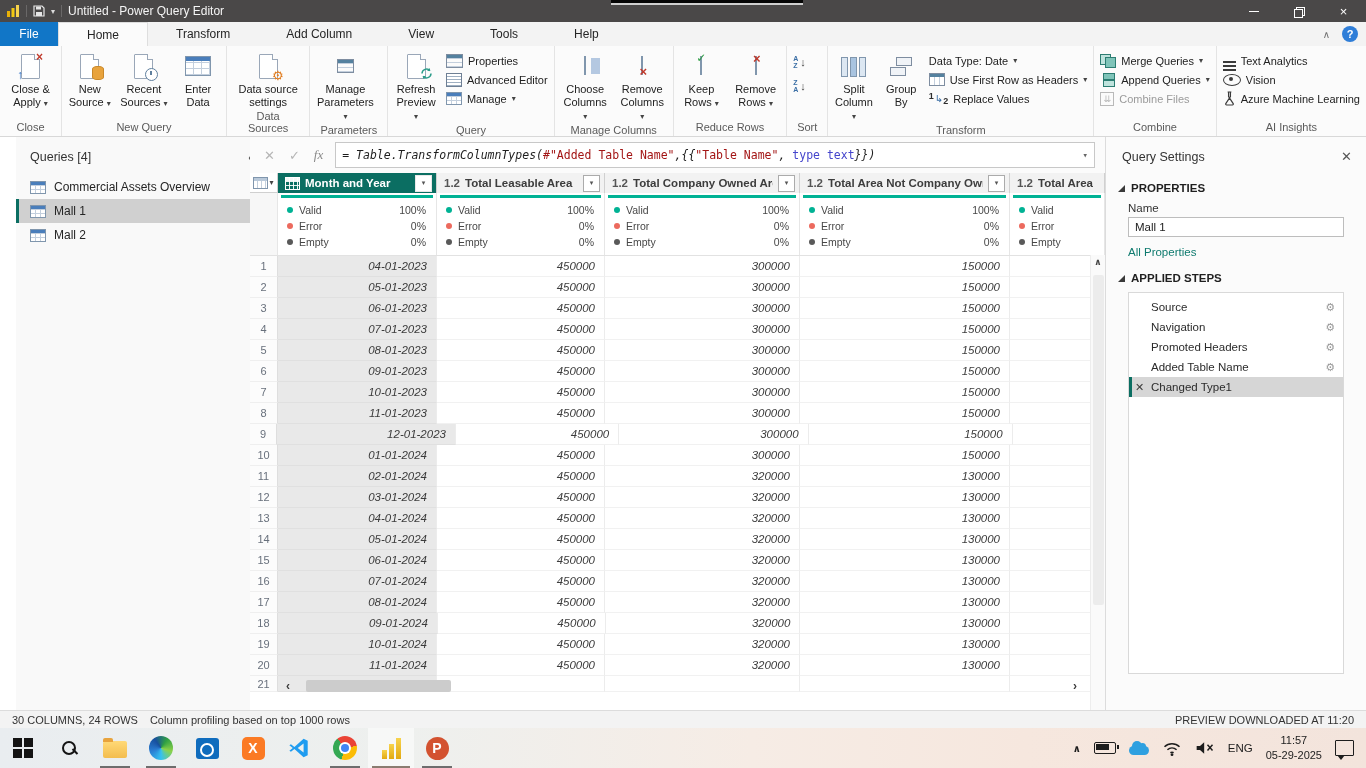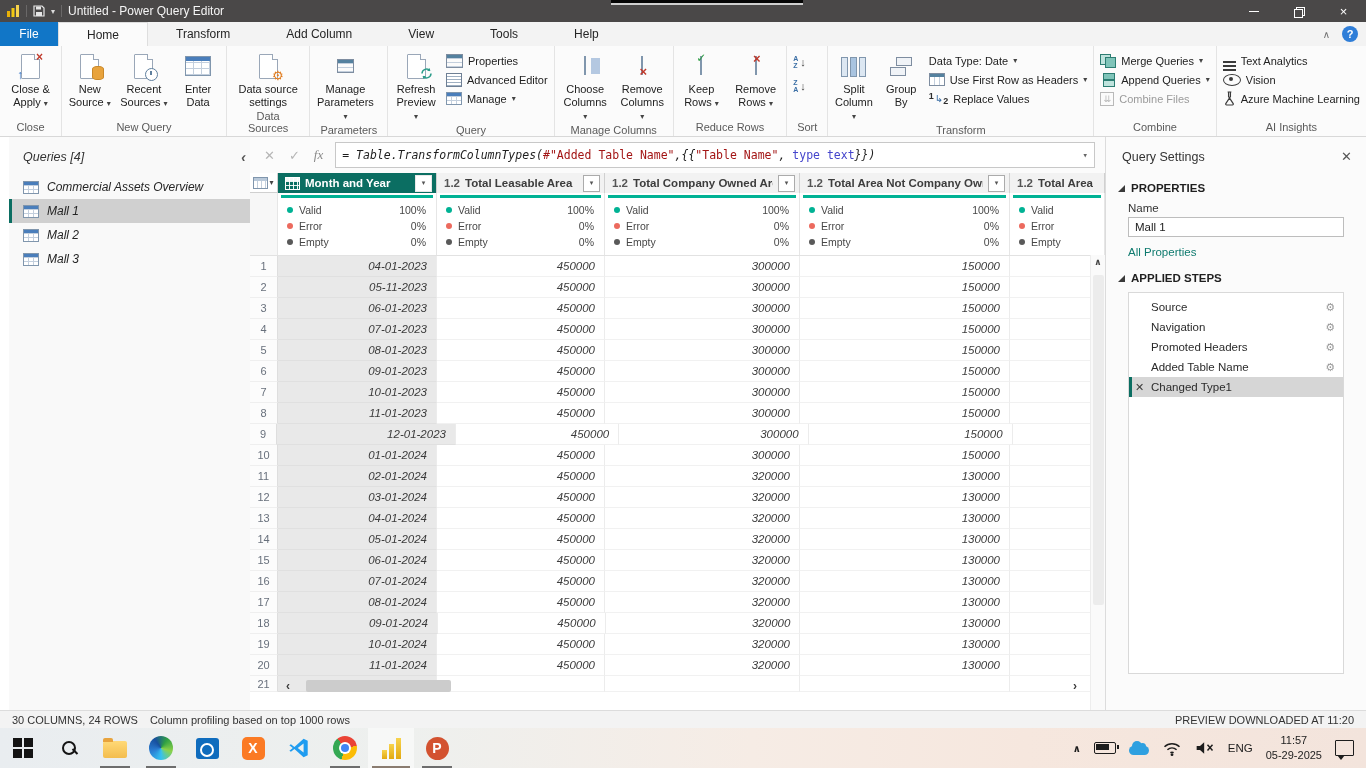--- a/index.html
+++ b/index.html
@@ -80,21 +80,21 @@
   .linesico{width:13px;height:2px;background:#3b3b3b;box-shadow:0 4px 0 #3b3b3b,0 8px 0 #3b3b3b;margin-top:2px;}
   .eyeico{position:relative;width:16px;height:10px;border:1.5px solid #3b3b3b;border-radius:50%;}
   .eyeico::before{content:"";position:absolute;left:5px;top:2px;width:4px;height:4px;border-radius:50%;background:#3b3b3b;}
   .propico{position:relative;width:15px;height:12px;border:1px solid #7e8da0;background-image:linear-gradient(#54819f 0 3px, rgba(0,0,0,0) 3px),repeating-linear-gradient(to bottom, rgba(0,0,0,0) 0 3px, #c3cfdd 3px 4px);}
   .editorico{width:14px;height:12px;border:1px solid #6e7f94;background-image:repeating-linear-gradient(to bottom, rgba(0,0,0,0) 0 2px, #9fb0c2 2px 3px);background-color:#fff;}
   .xred{color:#c0392b;font-weight:bold;font-size:12px;position:absolute;right:-4px;top:-5px;}
   .uparrow{color:#2d6fc4;font-weight:bold;font-size:12px;position:absolute;left:-5px;bottom:-4px;}
   .refreshb{position:absolute;right:-8px;bottom:-4px;}
 
   
-  .sidebar{position:absolute;left:9px;top:137px;width:250px;height:573px;background:#f9f9f9;border-right:1px solid #dcdcdc;box-sizing:border-box;font-style:italic;}
+  .sidebar{position:absolute;left:16px;top:137px;width:250px;height:573px;background:#f9f9f9;border-right:1px solid #dcdcdc;box-sizing:border-box;}
   .sb-head{display:flex;align-items:center;justify-content:space-between;padding:12px 12px 10px 14px;font-size:12.5px;color:#333;}
   .sb-collapse{font-size:14px;color:#555;font-weight:bold;}
   .sb-item{display:flex;align-items:center;gap:8px;height:24px;padding-left:14px;font-size:12px;color:#252525;position:relative;}
   .sb-item.selected{background:#d0d0d0;}
   .sb-item.selected::before{content:"";position:absolute;left:0;top:0;width:3px;height:100%;background:#0b6e62;}
 
   
   .center{position:absolute;left:250px;top:137px;width:855px;height:573px;background:#ffffff;}
   .fbar{position:absolute;left:0;top:0;width:100%;height:36px;display:flex;align-items:center;background:#fbfbfb;}
   .fbar-icons{display:flex;align-items:center;gap:14px;padding:0 12px 0 14px;color:#b5b5b5;}
@@ -503,24 +503,20 @@
           <span>Commercial Assets Overview</span>
         </div>
         <div class="sb-item selected">
           <span class="tblicon sm"></span>
           <span>Mall 1</span>
         </div>
         <div class="sb-item">
           <span class="tblicon sm"></span>
           <span>Mall 2</span>
         </div>
-        <div class="sb-item">
-          <span class="tblicon sm"></span>
-          <span>Mall 3</span>
-        </div>
       </div>
   </div>
 
   <div class="center">
     <div class="fbar">
       <div class="fbar-icons">
         <span class="fbar-x">✕</span>
         <span class="fbar-check">✓</span>
         <span class="fbar-fx">fx</span>
       </div>
@@ -658,21 +654,21 @@
           <div class="grow">
             <div class="rownum">1</div>
             <div class="gcell selcol" style="width: 159px;">04-01-2023</div>
             <div class="gcell" style="width: 168px;">450000</div>
             <div class="gcell" style="width: 195px;">300000</div>
             <div class="gcell" style="width: 210px;">150000</div>
             <div class="gcell" style="width: 95px;"></div>
           </div>
           <div class="grow">
             <div class="rownum">2</div>
-            <div class="gcell selcol" style="width: 159px;">05-11-2023</div>
+            <div class="gcell selcol" style="width: 159px;">05-01-2023</div>
             <div class="gcell" style="width: 168px;">450000</div>
             <div class="gcell" style="width: 195px;">300000</div>
             <div class="gcell" style="width: 210px;">150000</div>
             <div class="gcell" style="width: 95px;"></div>
           </div>
           <div class="grow">
             <div class="rownum">3</div>
             <div class="gcell selcol" style="width: 159px;">06-01-2023</div>
             <div class="gcell" style="width: 168px;">450000</div>
             <div class="gcell" style="width: 195px;">300000</div>

